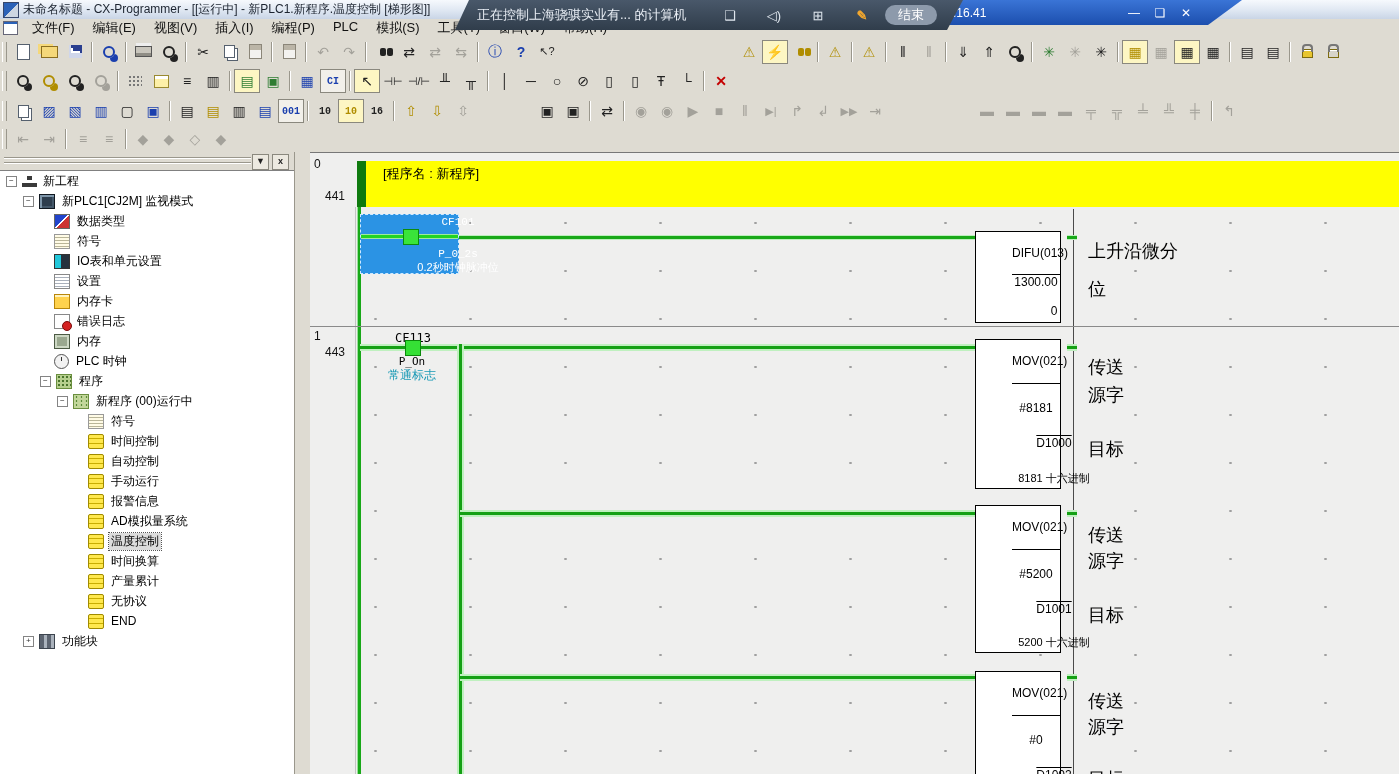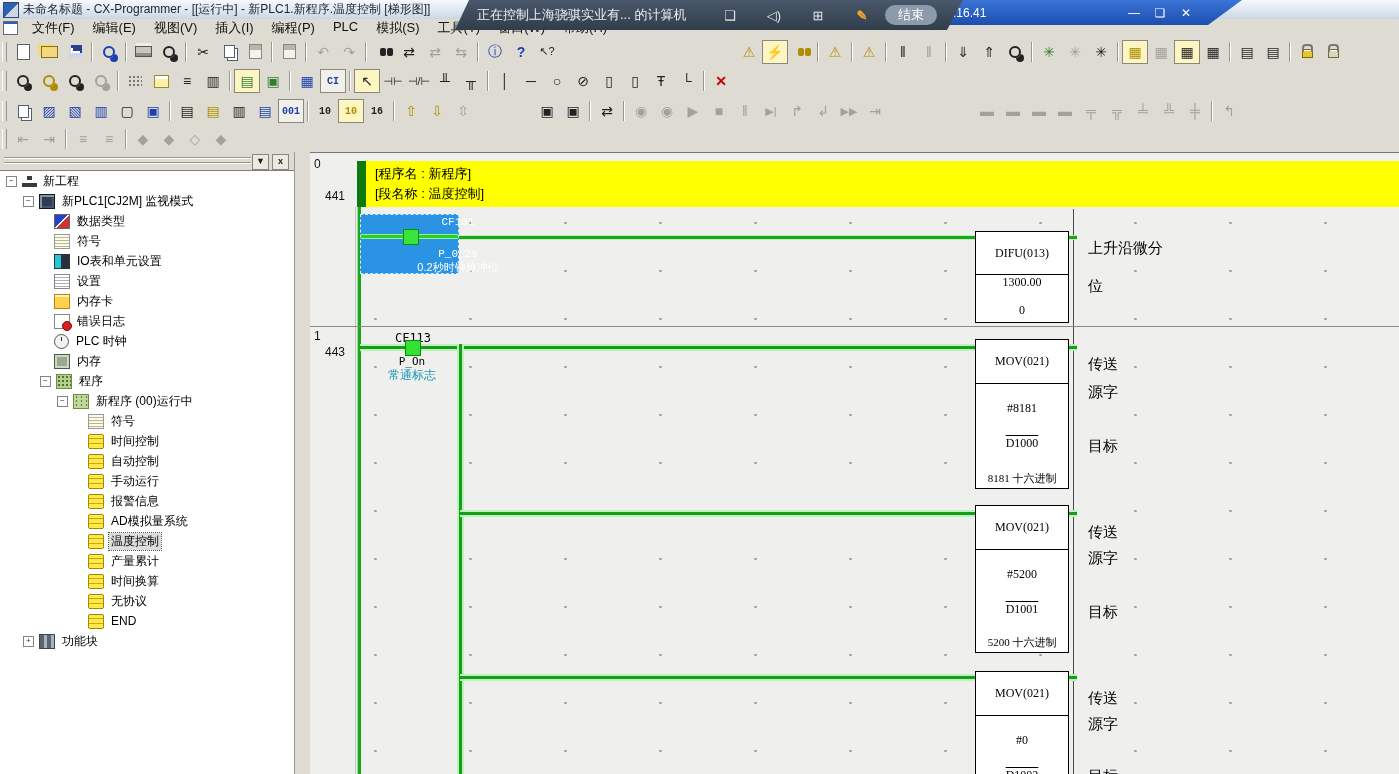--- a/index.html
+++ b/index.html
@@ -133,50 +133,50 @@
 
   
   .canvas{position:absolute;left:310px;top:152px;width:1089px;height:622px;background:#efefee;
      border-top:1px solid #777;overflow:hidden;
      background-image:radial-gradient(circle,#9f9f9f 1px,transparent 1.4px);
      background-size:95px 48px;background-position:113px 46px;}
   .rnum{position:absolute;font-size:12px;color:#111;}
   .yellowhdr{position:absolute;left:47px;top:8px;width:1042px;height:46px;background:#ffff00;
      padding:3px 0 0 0;box-sizing:border-box;}
   .yellowhdr::before{content:"";position:absolute;left:0;top:0;width:9px;height:100%;background:#0e7a0e;}
-  .yh-line{display:block;margin-left:18px;font-size:13px;color:#000;line-height:20px;white-space:nowrap;}
+  .yh-line{display:block;margin-left:26px;font-size:13px;color:#000;line-height:20px;white-space:nowrap;}
   .busbar{position:absolute;left:47px;top:54px;width:4px;height:568px;background:#18a818;box-shadow:1px 0 0 #9adf9a inset;}
   .rail{position:absolute;left:763px;top:56px;width:1px;height:566px;background:#4a4a4a;}
   .rsep{position:absolute;left:0;top:173px;width:1089px;height:1px;background:#8a8a8a;}
   .colline{position:absolute;left:45px;top:54px;width:1px;height:568px;background:#c4c4c4;}
 
   .wh5{position:absolute;height:5px;background:linear-gradient(180deg,#bdefbd 0 1px,#18a818 1px 4px,#bdefbd 4px 5px);}
   .wh7{position:absolute;height:7px;background:linear-gradient(180deg,#bff0bf 0 2px,#14a014 2px 5px,#bff0bf 5px 7px);}
   .wv7{position:absolute;width:7px;background:linear-gradient(90deg,#bff0bf 0 2px,#14a014 2px 5px,#bff0bf 5px 7px);}
 
   .selcontact{position:absolute;left:50px;top:61px;width:99px;height:60px;background:#2b93e4;
      border:1px dashed #cfe9ff;color:#fff;font-size:11px;text-align:center;box-sizing:border-box;}
   .sc-addr{position:absolute;top:1px;width:100%;font-family:"Liberation Mono",monospace;}
   .sc-wire{position:absolute;left:0;top:19px;width:100%;height:5px;
      background:linear-gradient(180deg,#9fe89f 0 1px,#23d423 1px 4px,#9fe89f 4px 5px);}
   .sc-sq{position:absolute;left:42px;top:14px;width:14px;height:14px;background:#3ae43a;border:1px solid #0c8c0c;}
   .sc-sym{position:absolute;top:33px;width:100%;font-family:"Liberation Mono",monospace;}
   .sc-cmt{position:absolute;top:45px;width:100%;font-size:11px;}
 
-  .blk{position:absolute;left:665px;width:94px;background:#fff;border:1px solid #000;box-sizing:border-box;
-     font-family:Liberation Serif, serif;font-size:12px;color:#000;}
+  .blk{position:absolute;left:665px;width:86px;background:#fff;border:1px solid #000;box-sizing:border-box;
+     font-family:Liberation Sans, sans-serif;font-size:12px;color:#000;padding-left:36px;}
   .blk-hd{height:43px;line-height:43px;text-align:center;border-bottom:1px solid #000;}
   .blk-src{margin-top:17px;text-align:center;}
   .blk-dst{position:absolute;top:96px;width:100%;text-align:center;text-decoration:overline;}
   .blk-val{position:absolute;bottom:2px;width:100%;text-align:center;font-size:11px;white-space:nowrap;}
   #difu{top:78px;height:92px;} #difu .blk-hd{height:42px;line-height:42px;}
   .difu-op{margin-top:0;text-align:center;}
   .difu-v{position:absolute;bottom:4px;width:100%;text-align:center;}
   #mov1{top:186px;height:150px;} #mov2{top:352px;height:148px;} #mov3{top:518px;height:120px;}
-  .cm{position:absolute;left:778px;font-size:15px;color:#000;white-space:nowrap;}
+  .cm{position:absolute;left:778px;font-size:18px;color:#000;white-space:nowrap;}
 
   .cf-addr{position:absolute;left:68px;top:178px;width:70px;text-align:center;
      font:12px "DejaVu Sans Mono",monospace;color:#000;}
   .cf-sq{position:absolute;left:95px;top:187px;width:14px;height:14px;background:#35e035;border:1px solid #0a8a0a;}
   .cf-sym{position:absolute;left:72px;top:202px;width:60px;text-align:center;
      font:11px "DejaVu Sans Mono",monospace;color:#000;}
   .cf-cmt{position:absolute;left:58px;top:214px;width:88px;text-align:center;font-size:12px;color:#1899b5;}
 </style>
 </head>
 <body>
@@ -426,27 +426,27 @@
           <span class="ti ti-memcard"></span>
           <span class="tlabel">内存卡</span>
         </div>
         <div class="tree-row" style="padding-left: 40px; text-align: center;">
           <span style="width: 12px; flex: 0 0 auto;"></span>
           <span class="ti ti-errorlog"></span>
           <span class="tlabel">错误日志</span>
         </div>
         <div class="tree-row" style="padding-left: 40px;">
           <span style="width: 12px; flex: 0 0 auto;"></span>
+          <span class="ti ti-memory"></span>
+          <span class="tlabel">内存</span>
+        </div>
+        <div class="tree-row" style="padding-left: 40px;">
+          <span style="width: 12px; flex: 0 0 auto;"></span>
           <span class="ti ti-clock"></span>
           <span class="tlabel">PLC 时钟</span>
-        </div>
-        <div class="tree-row" style="padding-left: 40px;">
-          <span style="width: 12px; flex: 0 0 auto;"></span>
-          <span class="ti ti-memory"></span>
-          <span class="tlabel">内存</span>
         </div>
         <div class="tree-row" style="padding-left: 40px;">
           <span class="exp">−</span>
           <span class="ti ti-programs"></span>
           <span class="tlabel">程序</span>
         </div>
         <div class="tree-row" style="padding-left: 57px;">
           <span class="exp">−</span>
           <span class="ti ti-newprogram"></span>
           <span class="tlabel">新程序 (00)运行中</span>
@@ -482,26 +482,26 @@
           <span class="tlabel">AD模拟量系统</span>
         </div>
         <div class="tree-row sel" style="padding-left: 74px;">
           <span style="width: 12px; flex: 0 0 auto;"></span>
           <span class="ti ti-section"></span>
           <span class="tlabel">温度控制</span>
         </div>
         <div class="tree-row" style="padding-left: 74px;">
           <span style="width: 12px; flex: 0 0 auto;"></span>
           <span class="ti ti-section"></span>
+          <span class="tlabel">时间换算</span>
+        </div>
+        <div class="tree-row" style="padding-left: 74px;">
+          <span style="width: 12px; flex: 0 0 auto;"></span>
+          <span class="ti ti-section"></span>
           <span class="tlabel">产量累计</span>
-        </div>
-        <div class="tree-row" style="padding-left: 74px;">
-          <span style="width: 12px; flex: 0 0 auto;"></span>
-          <span class="ti ti-section"></span>
-          <span class="tlabel">时间换算</span>
         </div>
         <div class="tree-row" style="padding-left: 74px;">
           <span style="width: 12px; flex: 0 0 auto;"></span>
           <span class="ti ti-section"></span>
           <span class="tlabel">无协议</span>
         </div>
         <div class="tree-row" style="padding-left: 74px;">
           <span style="width: 12px; flex: 0 0 auto;"></span>
           <span class="ti ti-section"></span>
           <span class="tlabel">END</span>
@@ -517,21 +517,20 @@
   <div class="splitter"></div>
 
   <div class="canvas">
     <span class="rnum" style="left:4px;top:4px;">0</span>
     <span class="rnum" style="left:15px;top:36px;">441</span>
     <span class="rnum" style="left:4px;top:176px;">1</span>
     <span class="rnum" style="left:15px;top:192px;">443</span>
 
     <div class="yellowhdr">
       <span class="yh-line">[程序名 :  新程序]</span>
-      <span class="yh-line">[段名称 :  温度控制]</span>
     </div>
 
     <div class="colline"></div>
     <div class="busbar"></div>
     <div class="rail"></div>
     <div class="rsep"></div>
 
     <div class="wh5" style="left:148px;top:82px;width:517px;"></div>
     <div class="wh5" style="left:757px;top:82px;width:10px;"></div>
 

